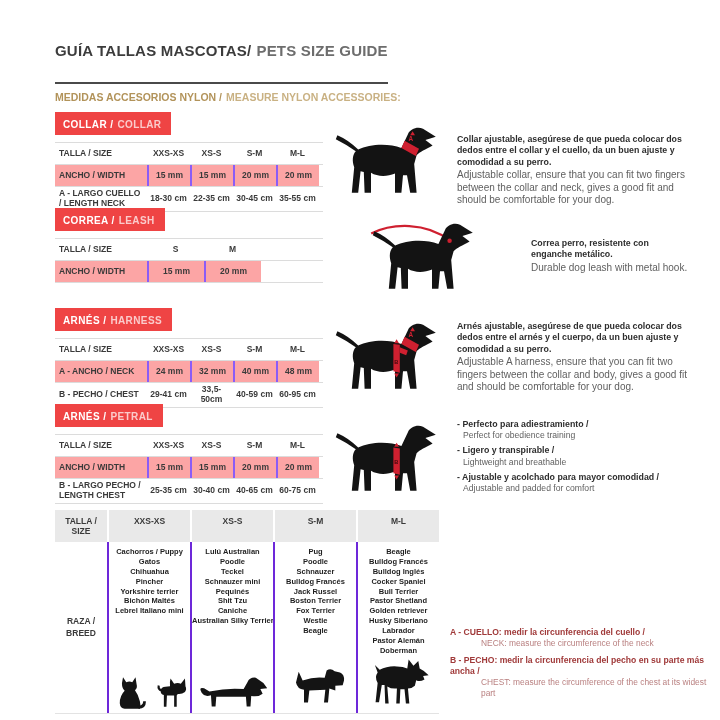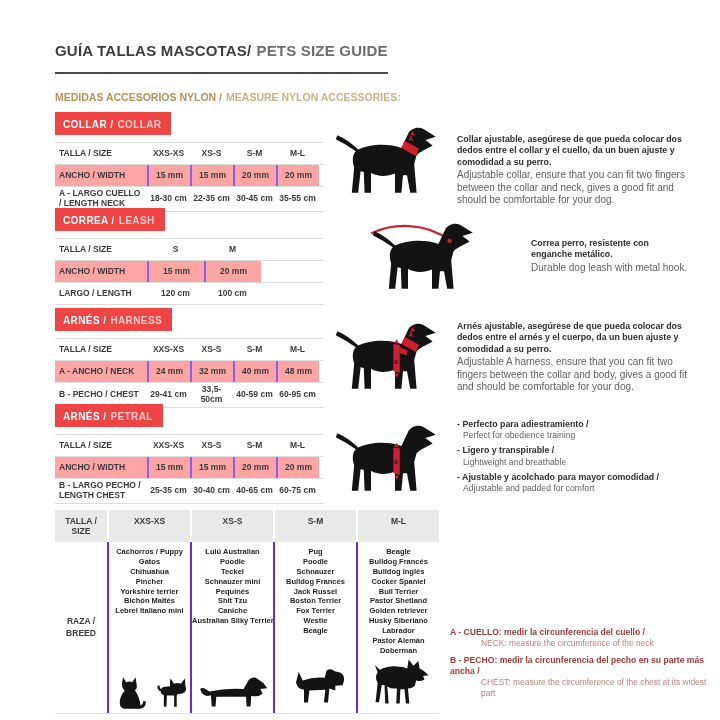--- a/index.html
+++ b/index.html
@@ -1,21 +1,21 @@
 <!DOCTYPE html>
 <html><head>
 <meta charset="utf-8">
 <style>
   html,body{margin:0;padding:0;background:#ffffff;}
   .doc{
     position:relative;width:720px;height:720px;background:#ffffff;overflow:hidden;
     font-family:"Liberation Sans",sans-serif;color:#3a3a3a;
   }
   
-  .titlewrap{position:absolute;left:55px;top:42px;padding-bottom:12px;border-bottom:2px solid #4a4a4a;}
+  .titlewrap{position:absolute;left:55px;top:42px;padding-bottom:22px;border-bottom:2px solid #4a4a4a;}
   .titlewrap .t1{font-size:15px;font-weight:bold;color:#3c3c3c;letter-spacing:.2px;}
   .titlewrap .t2{font-size:15px;font-weight:bold;color:#6d6d6d;letter-spacing:.2px;margin-left:5px;}
   .subtitle{position:absolute;left:55px;top:87px;}
   .subtitle .s1{font-size:10.5px;font-weight:bold;color:#b2935a;}
   .subtitle .s2{font-size:10.5px;font-weight:bold;color:#c9b183;margin-left:4px;}
   
   .sec{position:absolute;left:55px;right:26px;display:grid;grid-template-columns:268px 118px 1fr;column-gap:8px;}
   .sec1{top:112px;}.sec2{top:208px;gap:45px;}.sec3{top:308px;}.sec4{top:404px;}
   .badge{display:inline-block;background:#ef4444;padding:3px 10px 4px 8px;line-height:1;}
   .badge .b1{font-size:10px;font-weight:bold;color:#ffffff;letter-spacing:.4px;}
@@ -129,25 +129,20 @@
           <div class="trow">
             <div class="tcell tlabel">TALLA / SIZE</div>
             <div class="tcell">S</div>
             <div class="tcell">M</div>
           </div>
           <div class="trow shaded">
             <div class="tcell tlabel">ANCHO / WIDTH</div>
             <div class="tcell">15 mm</div>
             <div class="tcell">20 mm</div>
           </div>
-          <div class="trow">
-            <div class="tcell tlabel">LARGO / LENGTH</div>
-            <div class="tcell">120 cm</div>
-            <div class="tcell">100 cm</div>
-          </div>
         </div>
     </div>
     <div class="dogbox">
       <svg width="112" height="80" viewBox="0 0 140 100">
         <path d="M103,26 C72,2 30,4 4,17" stroke="#cf2030" stroke-width="2.8" fill="none"></path>
         <use href="#dog-body"></use>
         <circle cx="102" cy="26" r="2.8" fill="#cf2030"></circle>
       </svg>
     </div>
     <div class="desc m30">

